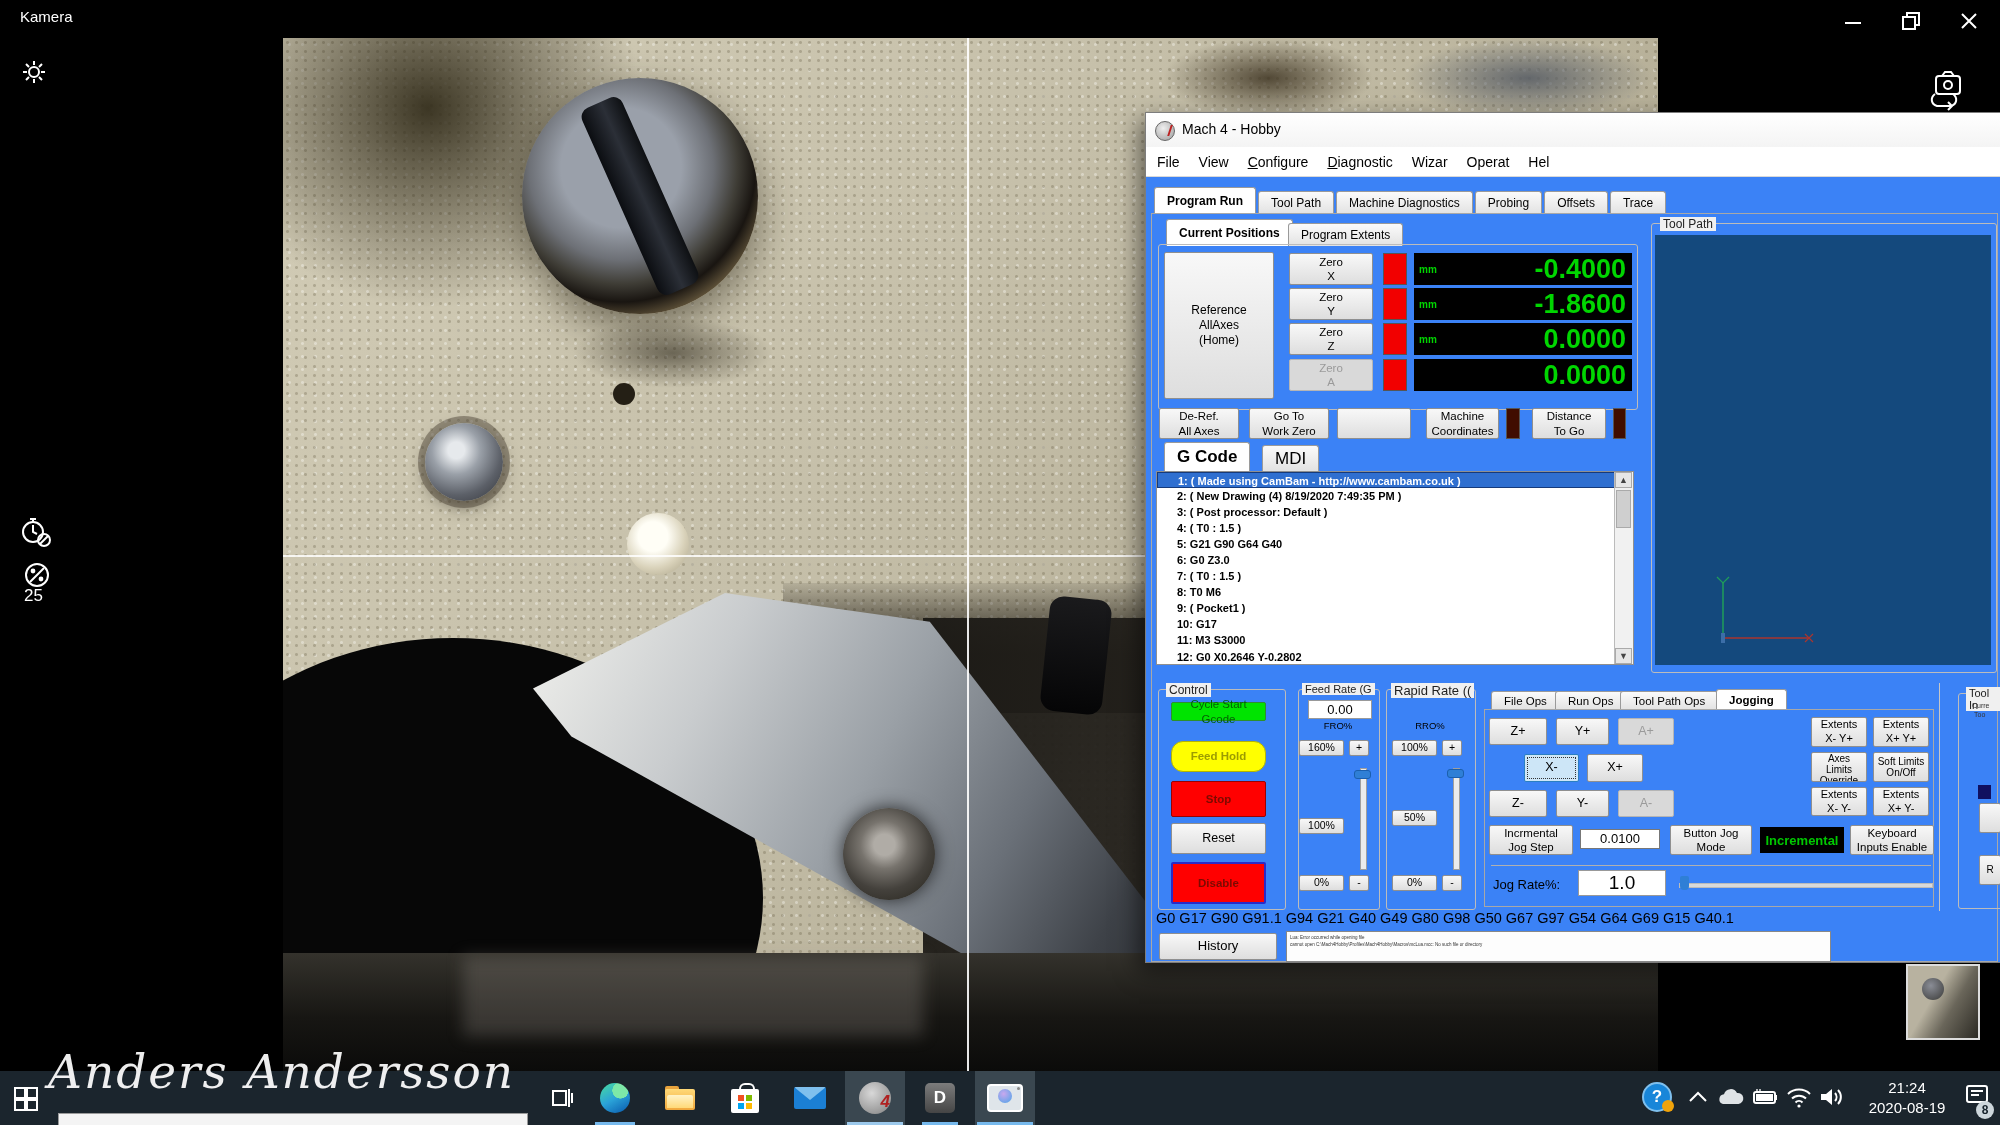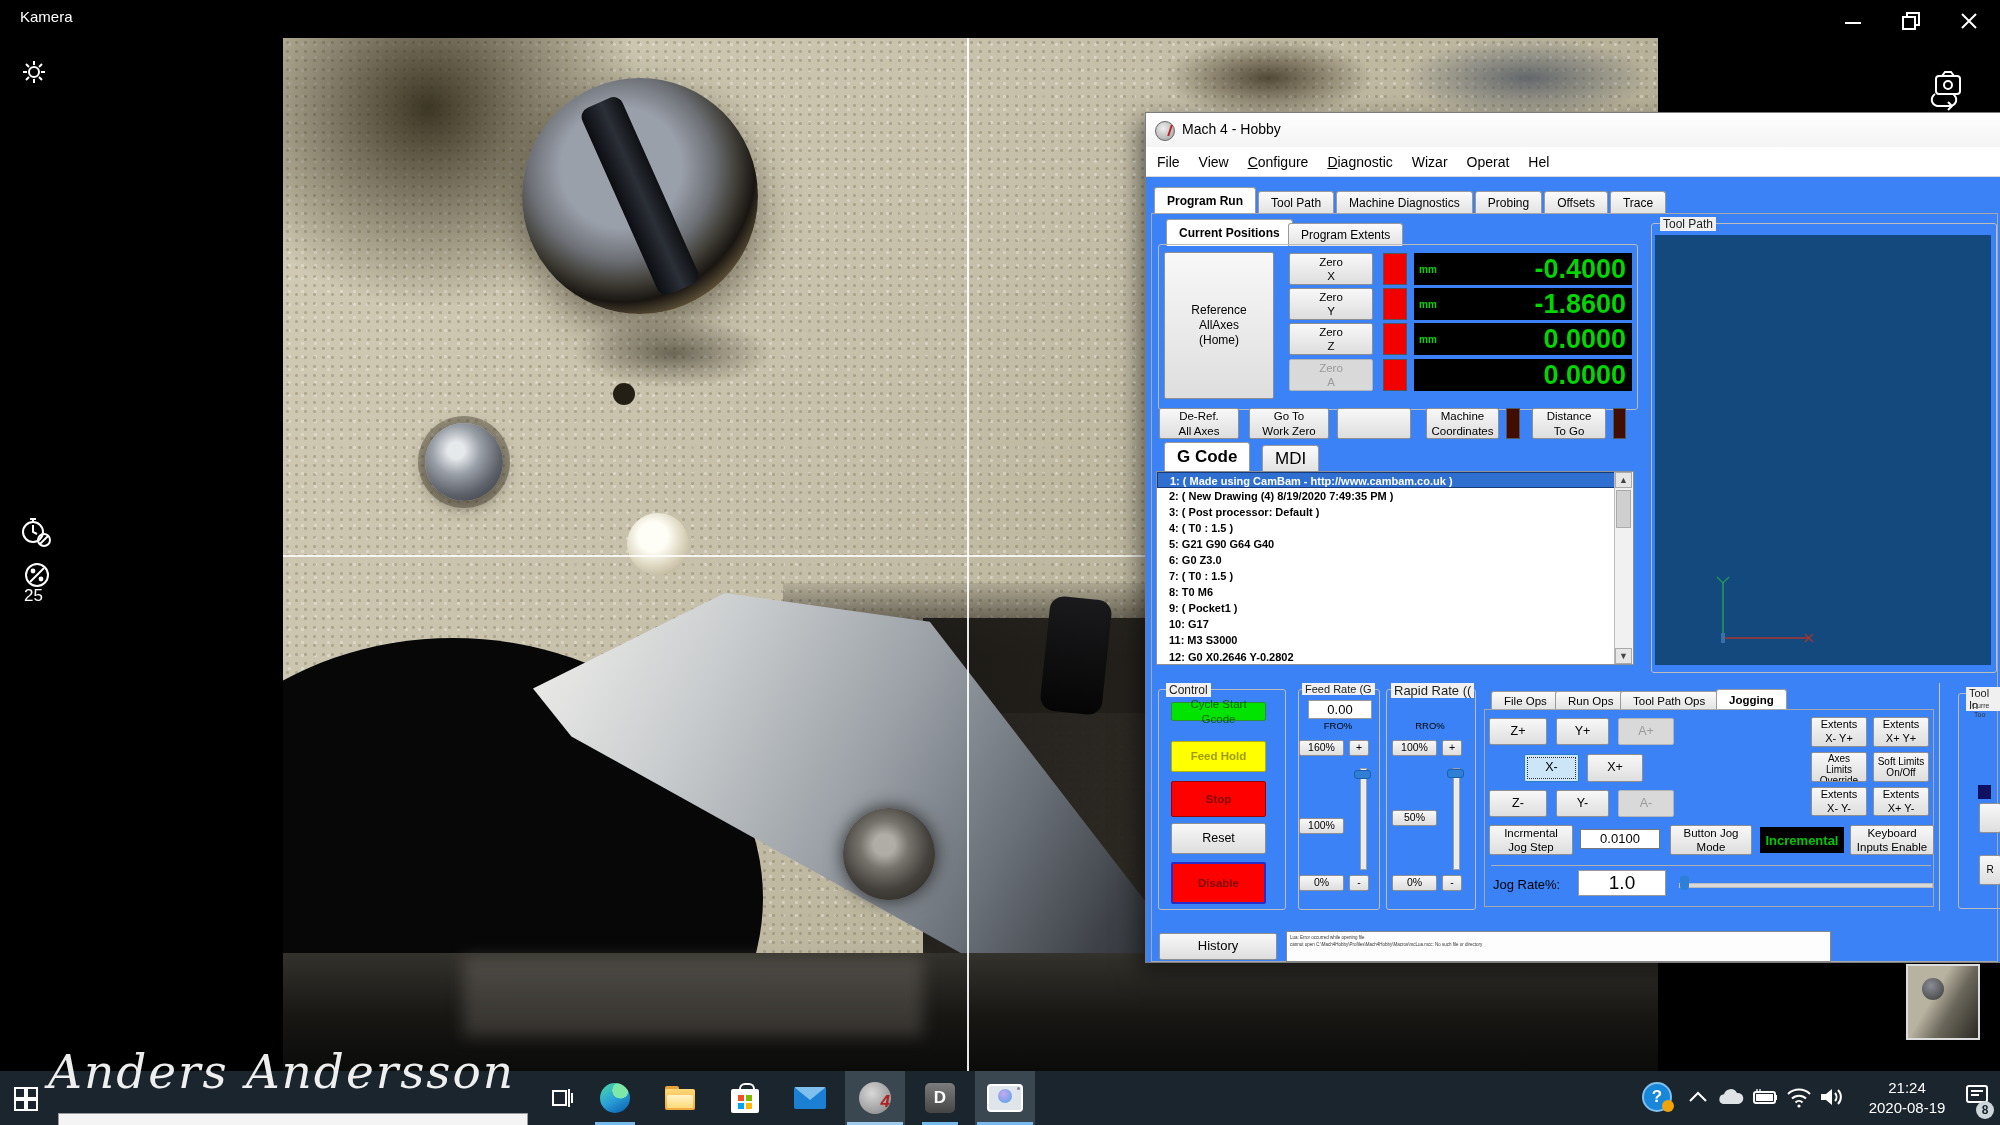--- a/index.html
+++ b/index.html
@@ -40,21 +40,21 @@
   .grp{border:1px solid #bcbcbc;border-radius:3px;}
   .grplab{font-size:12px;background:#f0f0f0;padding:0 3px;color:#222;}
   .btn{background:linear-gradient(#f8f8f8,#dedede);border:1px solid #8f8f8f;border-radius:2px;
        display:flex;align-items:center;justify-content:center;text-align:center;white-space:pre-line;
        font-size:11.5px;line-height:1.25;box-sizing:border-box;color:#000;}
   .btn.dis{background:#d9d9d9;color:#9a9a9a;border-color:#b5b5b5;}
   .led{border:1px solid #555;box-sizing:border-box;}
   .dro{background:#000;color:#00d600;font-weight:bold;text-align:right;font-size:27px;
        padding-right:6px;box-sizing:border-box;}
   .dro .mm{position:absolute;left:5px;top:1px;font-size:10px;font-weight:bold;color:#00d600;}
-  .gline{height:16.05px;line-height:16px;font-size:11px;font-weight:bold;padding-left:12px;white-space:nowrap;overflow:hidden;}
+  .gline{height:16.05px;line-height:16px;font-size:11px;font-weight:bold;padding-left:20px;white-space:nowrap;overflow:hidden;}
   .gline.sel{background:#2f6fd0;color:#fff;border:1px solid #163a7a;box-sizing:border-box;}
   .vtrack{width:5px;background:#ececec;border:1px solid #9f9f9f;}
   .vhandle{width:17px;height:9px;background:#2f7fd6;border-radius:3px;border:1px solid #1b5fae;box-sizing:border-box;}
   .scrl{background:#f1f1f1;border-left:1px solid #bbb;}
   .scrl .arr{width:17px;height:16px;background:#e6e6e6;border:1px solid #aaa;box-sizing:border-box;
              display:flex;align-items:center;justify-content:center;font-size:9px;color:#444;}
   .scrl .thumb{left:1px;width:15px;height:38px;background:#cfcfcf;border:1px solid #aaa;box-sizing:border-box;}
   
   .taskbar{position:absolute;left:0;top:1071px;width:2000px;height:54px;background:#1b252d;z-index:30;}
   .slot{position:absolute;top:0;width:60px;height:54px;display:flex;align-items:center;justify-content:center;}
@@ -252,21 +252,21 @@
         <path d="M10 67h86" stroke="#a8352f" stroke-width="1.5" fill="none"></path>
         <path d="M92 63l8 8 M100 63l-8 8" stroke="#a8352f" stroke-width="1.2" fill="none"></path>
         <rect x="8" y="62" width="4" height="10" fill="#3c6ea8"></rect>
       </svg>
     </div>
 
     <div class="abs grp" style="left:12px;top:576px;width:126px;height:219px;"></div>
     <div class="abs grplab" style="left:20px;top:570px;">Control</div>
     <div class="abs btn" style="left:25px;top:589px;width:95px;height:19px;background:#00e400;border-color:#2d8f2d;color:#045f04;font-weight:normal;">Cycle Start
 Gcode</div>
-    <div class="abs btn" style="left:25px;top:628px;width:95px;height:31px;background:#ffff00;border-color:#b4b400;color:#9c9c00;font-weight:bold;">Feed Hold</div>
+    <div class="abs btn" style="left:25px;top:628px;width:95px;height:31px;background:#ffff00;border-color:#b4b400;color:#9c9c00;font-weight:bold;border-radius:12px;">Feed Hold</div>
     <div class="abs btn" style="left:25px;top:668px;width:95px;height:36px;background:#ff0000;border-color:#9a0000;color:#7c0a00;font-weight:bold;">Stop</div>
     <div class="abs btn" style="left:25px;top:710px;width:95px;height:31px;font-size:12.5px;">Reset</div>
     <div class="abs btn" style="left:25px;top:749px;width:95px;height:42px;background:#ff0000;border:2px solid #2a2ac8;color:#7c0a00;font-weight:bold;">Disable</div>
 
     <div class="abs grp" style="left:152px;top:576px;width:80px;height:219px;"></div>
     <div class="abs grplab" style="left:156px;top:570px;font-size:11px;white-space:nowrap;max-width:74px;overflow:hidden;">Feed Rate (G</div>
     <div class="abs" style="left:162px;top:587px;width:62px;height:17px;background:#fff;border:1px solid #999;text-align:center;font-size:13px;line-height:17px;">0.00</div>
     <div class="abs" style="left:152px;top:607px;width:80px;text-align:center;font-size:9.5px;">FRO%</div>
     <div class="abs btn" style="left:153px;top:627px;width:45px;height:16px;font-size:10.5px;">160%</div>
     <div class="abs btn" style="left:203px;top:627px;width:20px;height:16px;font-size:10.5px;">+</div>
@@ -333,20 +333,21 @@
 
     <div class="abs" style="left:793px;top:570px;width:1px;height:228px;background:#c6c6c6;"></div>
     <div class="abs grp" style="left:812px;top:580px;width:60px;height:214px;"></div>
     <div class="abs grplab" style="left:820px;top:574px;font-size:11px;">Tool In</div>
     <div class="abs" style="left:826px;top:589px;font-size:7px;color:#333;">Curre</div>
     <div class="abs" style="left:828px;top:598px;font-size:7px;color:#333;">Too</div>
     <div class="abs" style="left:832px;top:672px;width:13px;height:14px;background:#101060;"></div>
     <div class="abs btn" style="left:833px;top:690px;width:22px;height:30px;"></div>
     <div class="abs btn" style="left:833px;top:742px;width:22px;height:30px;font-size:10px;">R</div>
 
+    <div class="abs" style="left:10px;top:797px;font-size:14.5px;white-space:nowrap;">G0 G17 G90 G91.1 G94 G21 G40 G49 G80 G98 G50 G67 G97 G54 G64 G69 G15 G40.1</div>
     <div class="abs btn" style="left:13px;top:820px;width:118px;height:27px;font-size:13px;">History</div>
     <div class="abs" style="left:140px;top:818px;width:545px;height:31px;background:#fdfdfd;border:1px solid #888;box-sizing:border-box;font-size:4.5px;color:#333;white-space:pre-line;padding:2px 3px;overflow:hidden;line-height:1.6;">Lua: Error occurred while opening file
 cannot open C:\Mach4Hobby\Profiles\Mach4Hobby\Macros\mcLua.mcc: No such file or directory</div>
   </div>
 
   <div class="abs" style="left:1906px;top:964px;width:70px;height:72px;border:2px solid #ddd;z-index:20;background:linear-gradient(120deg,#b8b2a0 0 38%,#6a665a 62%,#2c2a24);">
     <div style="position:absolute;left:14px;top:12px;width:22px;height:22px;border-radius:50%;background:radial-gradient(circle at 40% 35%,#8a8d96,#3a3a38);"></div>
   </div>
 
   <div class="taskbar">

